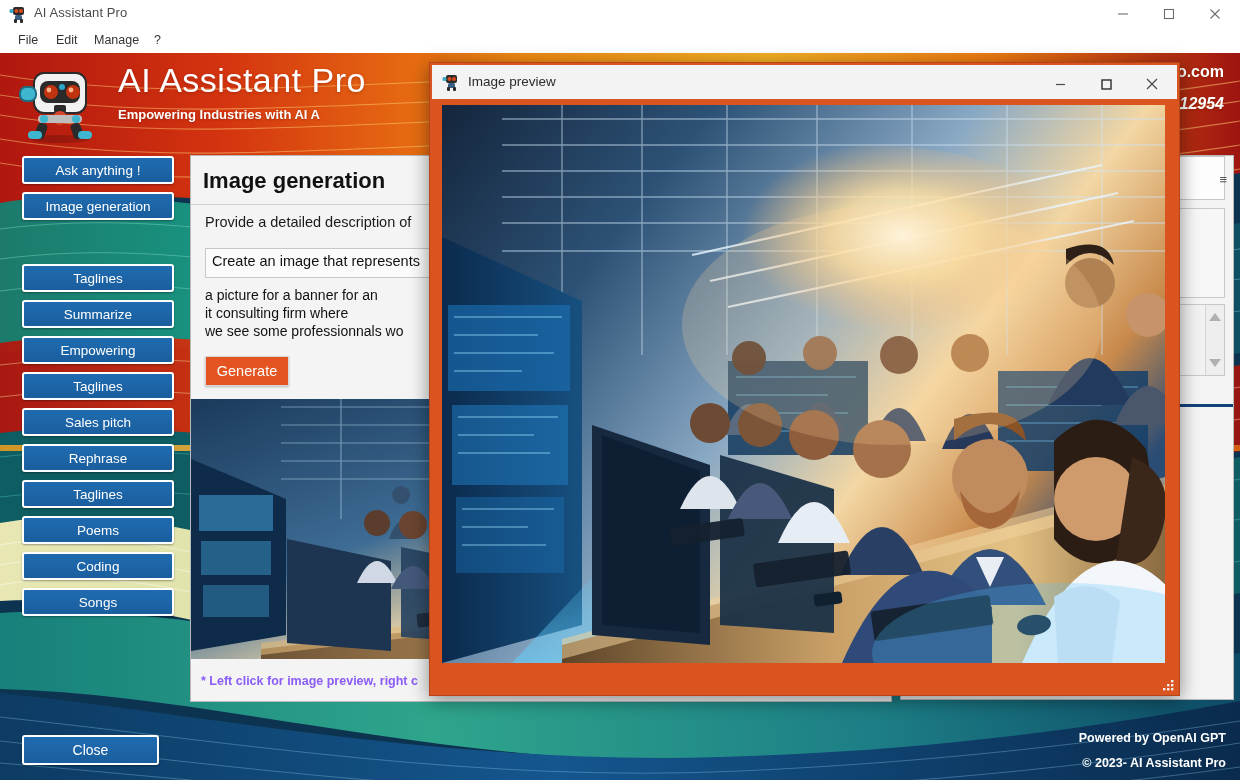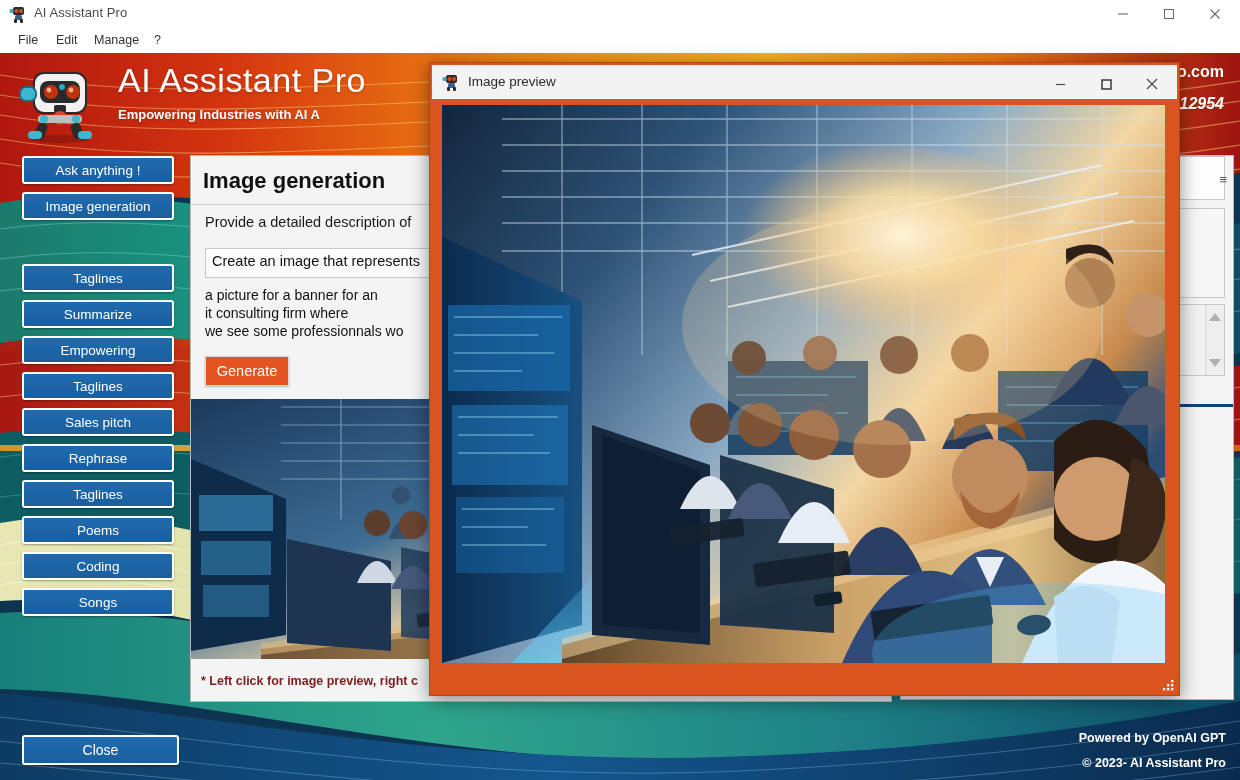--- a/index.html
+++ b/index.html
@@ -39,42 +39,42 @@
   
   #robot{position:absolute;left:14px;top:8px;width:92px;height:84px;}
 
   
   #sidebar{position:absolute;left:0;top:148px;width:200px;height:480px;}
   .navbtn{position:absolute;left:22px;width:152px;height:28px;
      background:linear-gradient(180deg,#1f6bb0 0%,#1a5e9e 100%);
      border:2px solid #ffffff;border-radius:3px;color:#ffffff;font-size:13.5px;
      display:flex;align-items:center;justify-content:center;box-sizing:border-box;
      box-shadow:0 1px 2px rgba(0,0,0,.35);}
-  #closebtn{position:absolute;left:22px;top:735px;width:157px;height:30px;
+  #closebtn{position:absolute;left:22px;top:735px;width:137px;height:30px;
      background:linear-gradient(180deg,#1f6bb0 0%,#1a5e9e 100%);
      border:2px solid #ffffff;border-radius:3px;color:#fff;font-size:14px;
      display:flex;align-items:center;justify-content:center;box-sizing:border-box;
      box-shadow:0 1px 2px rgba(0,0,0,.35);}
 
   
   #panel{position:absolute;left:190px;top:155px;width:700px;height:545px;background:#f4f4f4;
          border:1px solid #b9b9b9;overflow:hidden;}
   #panel-title{position:absolute;left:12px;top:12px;font-size:22px;font-weight:bold;color:#111;}
   #panel-rule{position:absolute;left:0;top:48px;width:700px;height:1px;background:#cfcfcf;}
   #panel-desc{position:absolute;left:14px;top:58px;font-size:14.5px;color:#1a1a1a;}
   #prompt-input{position:absolute;left:14px;top:92px;width:640px;height:30px;background:#fbfbfb;
       border:1px solid #c8c8c8;box-sizing:border-box;font-size:14.5px;color:#111;
       padding:4px 6px;white-space:nowrap;overflow:hidden;}
   #prompt-extra{position:absolute;left:14px;top:130px;width:640px;height:62px;background:#f4f4f4;
       border:none;font-size:14px;color:#111;line-height:18px;overflow:hidden;}
   #gen-btn{position:absolute;left:14px;top:200px;width:84px;height:30px;background:#e35420;
       border:1px solid #d8d8d8;color:#ffffff;font-size:14.5px;display:flex;align-items:center;
       justify-content:center;box-sizing:border-box;box-shadow:0 1px 2px rgba(0,0,0,.25);}
   #thumb-strip{position:absolute;left:0;top:243px;width:700px;height:260px;overflow:hidden;background:#1b2838;}
-  #panel-note{position:absolute;left:10px;top:518px;font-size:12.5px;font-weight:bold;color:#7f1d1d;}
+  #panel-note{position:absolute;left:10px;top:518px;font-size:12.5px;font-weight:bold;color:#8b5cf6;}
 
   
   #rpanel{position:absolute;left:900px;top:155px;width:334px;height:545px;background:#f4f4f4;
       border:1px solid #b9b9b9;box-sizing:border-box;overflow:hidden;}
   #r-field{position:absolute;left:12px;top:0px;width:312px;height:44px;background:#fdfdfd;
       border:1px solid #c8c8c8;box-sizing:border-box;font-size:15px;color:#111;padding:10px 8px;}
   #r-hamb{position:absolute;right:6px;top:16px;font-size:13px;color:#555;}
   #r-box{position:absolute;left:12px;top:52px;width:312px;height:90px;background:#f7f7f7;border:1px solid #c8c8c8;box-sizing:border-box;}
   #r-listbox{position:absolute;left:12px;top:148px;width:312px;height:72px;background:#f2f2f2;border:1px solid #c8c8c8;box-sizing:border-box;}
   #r-scroll{position:absolute;right:0;top:0;width:18px;height:70px;background:#eeeeee;border-left:1px solid #d4d4d4;}

